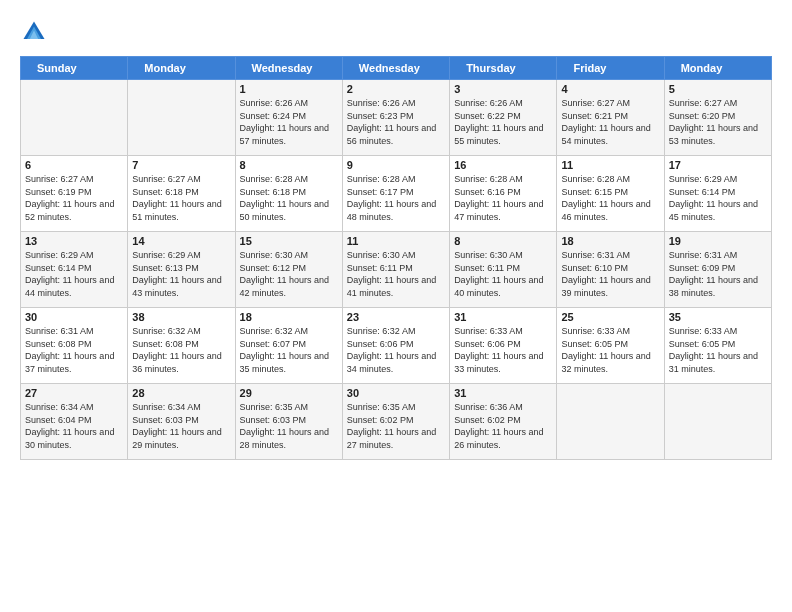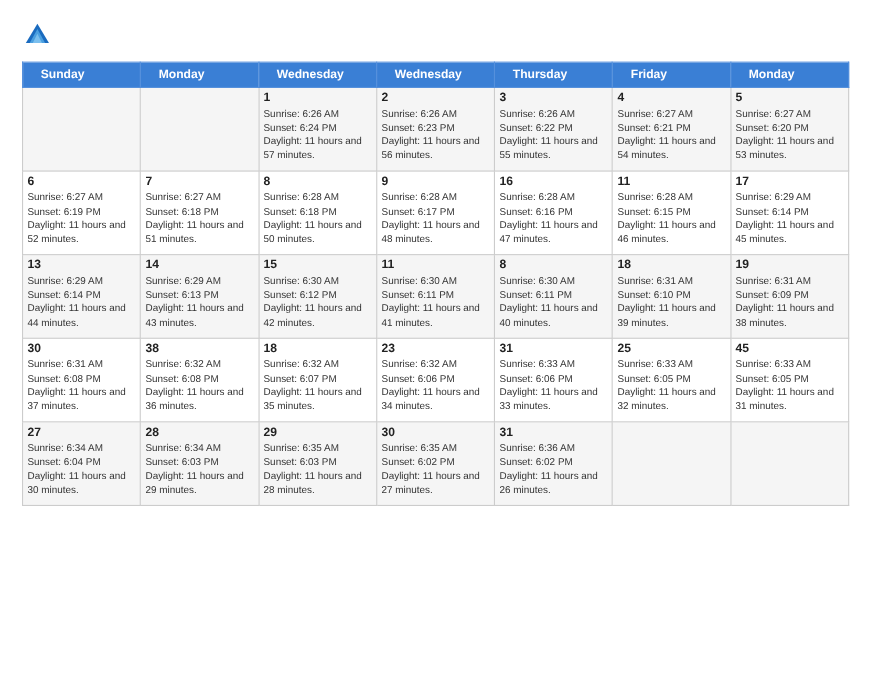--- a/index.html
+++ b/index.html
@@ -333,21 +333,21 @@
       </td>
           <td>
         <span class="day-num">25</span>
         <div class="day-info">
           Sunrise: 6:33 AM<br>
           Sunset: 6:05 PM<br>
           Daylight: 11 hours and 32 minutes.
         </div>
       </td>
           <td>
-        <span class="day-num">45</span>
+        <span class="day-num">35</span>
         <div class="day-info">
           Sunrise: 6:33 AM<br>
           Sunset: 6:05 PM<br>
           Daylight: 11 hours and 31 minutes.
         </div>
       </td>
         </tr>
         <tr>
           <td>
         <span class="day-num">27</span>

